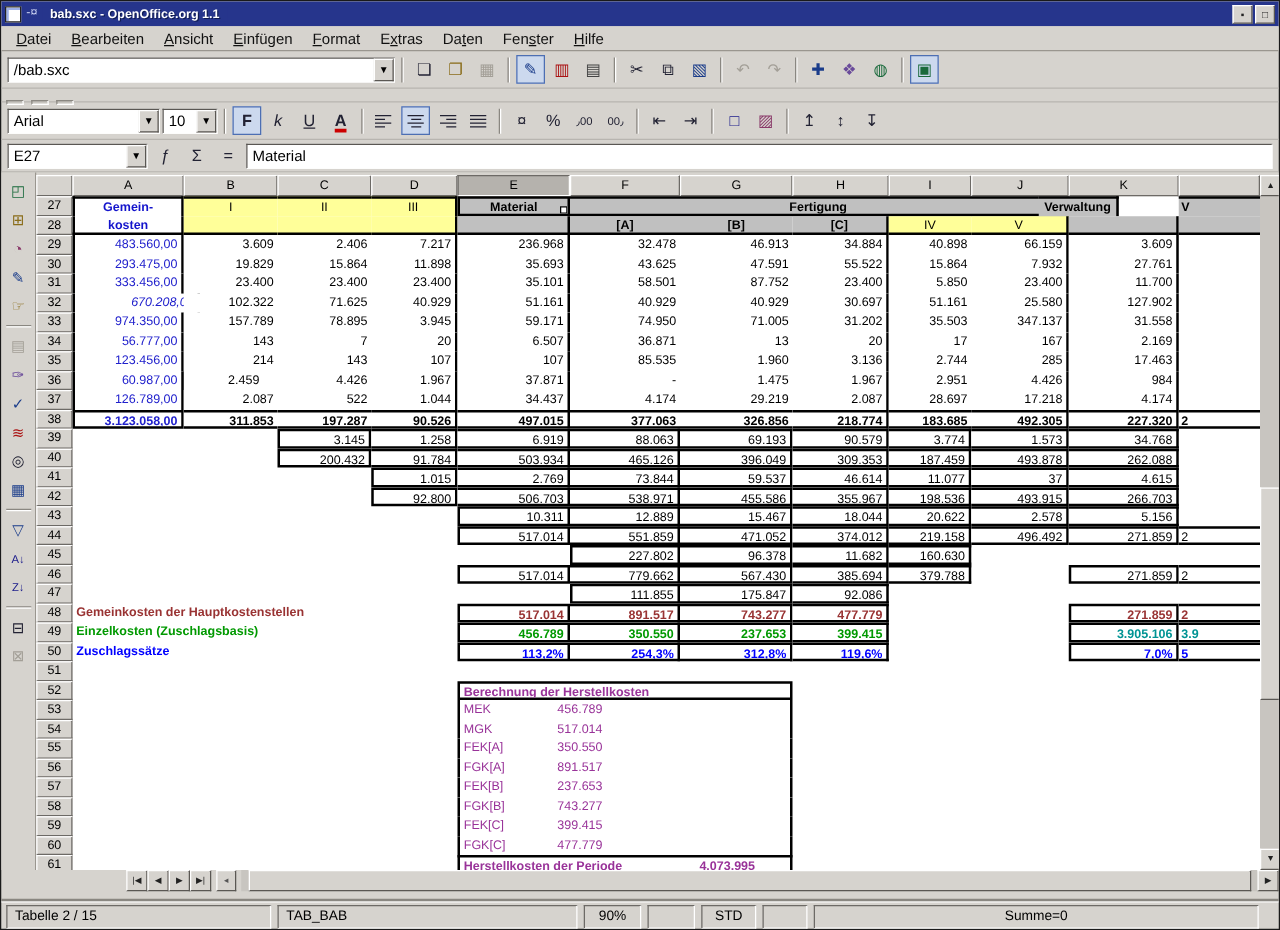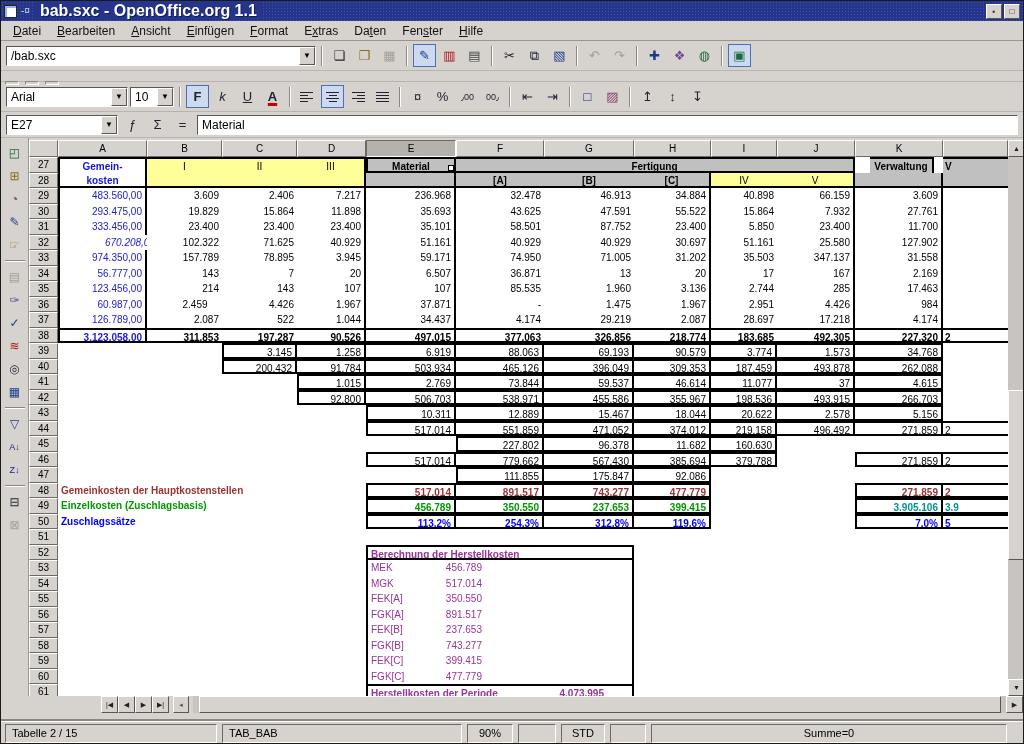--- a/index.html
+++ b/index.html
@@ -8,21 +8,21 @@
   #app { position:relative; width:1024px; height:744px; background:#d6d3ce; overflow:hidden;
          border:1px solid #1a1a1a; }
 
   
   .titlebar { position:absolute; left:0; top:0; width:100%; height:20px; background:#26358c;
     display:flex; align-items:center; padding:0 3px; gap:4px;
     background-image:radial-gradient(#4150a8 22%, transparent 23%); background-size:3px 3px; }
   .titledoc { width:13px; height:13px; background:#fff; border:1px solid #222; flex:0 0 auto;
     box-shadow:inset 2px 2px 0 #9db0e8; }
   .titlepin { color:#cfd6f4; font-size:10px; line-height:10px; }
-  .titletext { color:#fff; font-weight:bold; font-size:16px; white-space:nowrap; padding:0 6px;
+  .titletext { color:#fff; font-weight:bold; font-size:10px; white-space:nowrap; padding:0 6px;
     background:#26358c; text-shadow:1px 1px 0 #101c52; }
   .winbtns { margin-left:auto; display:flex; gap:2px; }
   .winbtn { width:16px; height:15px; background:#d6d3ce; border:1px solid; border-color:#fff #5a5753 #5a5753 #fff;
     font-size:8px; line-height:13px; text-align:center; color:#222; }
 
   
   .menubar { position:absolute; left:0; top:20px; width:100%; height:20px; background:#d6d3ce;
     border-bottom:1px solid #9a968f; display:flex; align-items:center; padding-left:4px; }
   .menu-item { font-size:12px; padding:2px 8px; color:#111; }
   .menu-item u { text-decoration:underline; }
@@ -293,21 +293,21 @@
         <div class="ch" style="left: 826px; width: 88px;">K</div>
         <div class="ch" style="left: 914px; width: 65px;"></div>
         <div class="grow" style="top: 17px;">
           <div class="rh">27</div>
           <div class="cell hb ctr bt bl br" style="left: 29px; width: 89px;">Gemein-</div>
           <div class="cell yl ctr bt" style="left: 118px; width: 75px;">I</div>
           <div class="cell yl ctr bt" style="left: 193px; width: 75px;">II</div>
           <div class="cell yl ctr bt br" style="left: 268px; width: 69px;">III</div>
           <div class="cell gc ctr bold bt br sel" style="left: 337px; width: 90px;">Material</div>
           <div class="cell gc ctr bold bt bb br" style="left: 427px; width: 399px;">Fertigung</div>
-          <div class="cell gc ctr bold bt br" style="left: 802px; width: 64px; margin-left: 39px;">Verwaltung</div>
+          <div class="cell gc ctr bold bt br" style="left: 802px; width: 64px;">Verwaltung</div>
           <div class="cell gc lft bold bt" style="left: 914px; width: 65px;">V</div>
         </div>
         <div class="grow" style="top: 32.5px;">
           <div class="rh">28</div>
           <div class="cell hb ctr bb bl br" style="left: 29px; width: 89px;">kosten</div>
           <div class="cell yl bb" style="left: 118px; width: 75px;"></div>
           <div class="cell yl bb" style="left: 193px; width: 75px;"></div>
           <div class="cell yl bb br" style="left: 268px; width: 69px;"></div>
           <div class="cell gc bb br" style="left: 337px; width: 90px;"></div>
           <div class="cell gc ctr bold bb" style="left: 427px; width: 88px;">[A]</div>

